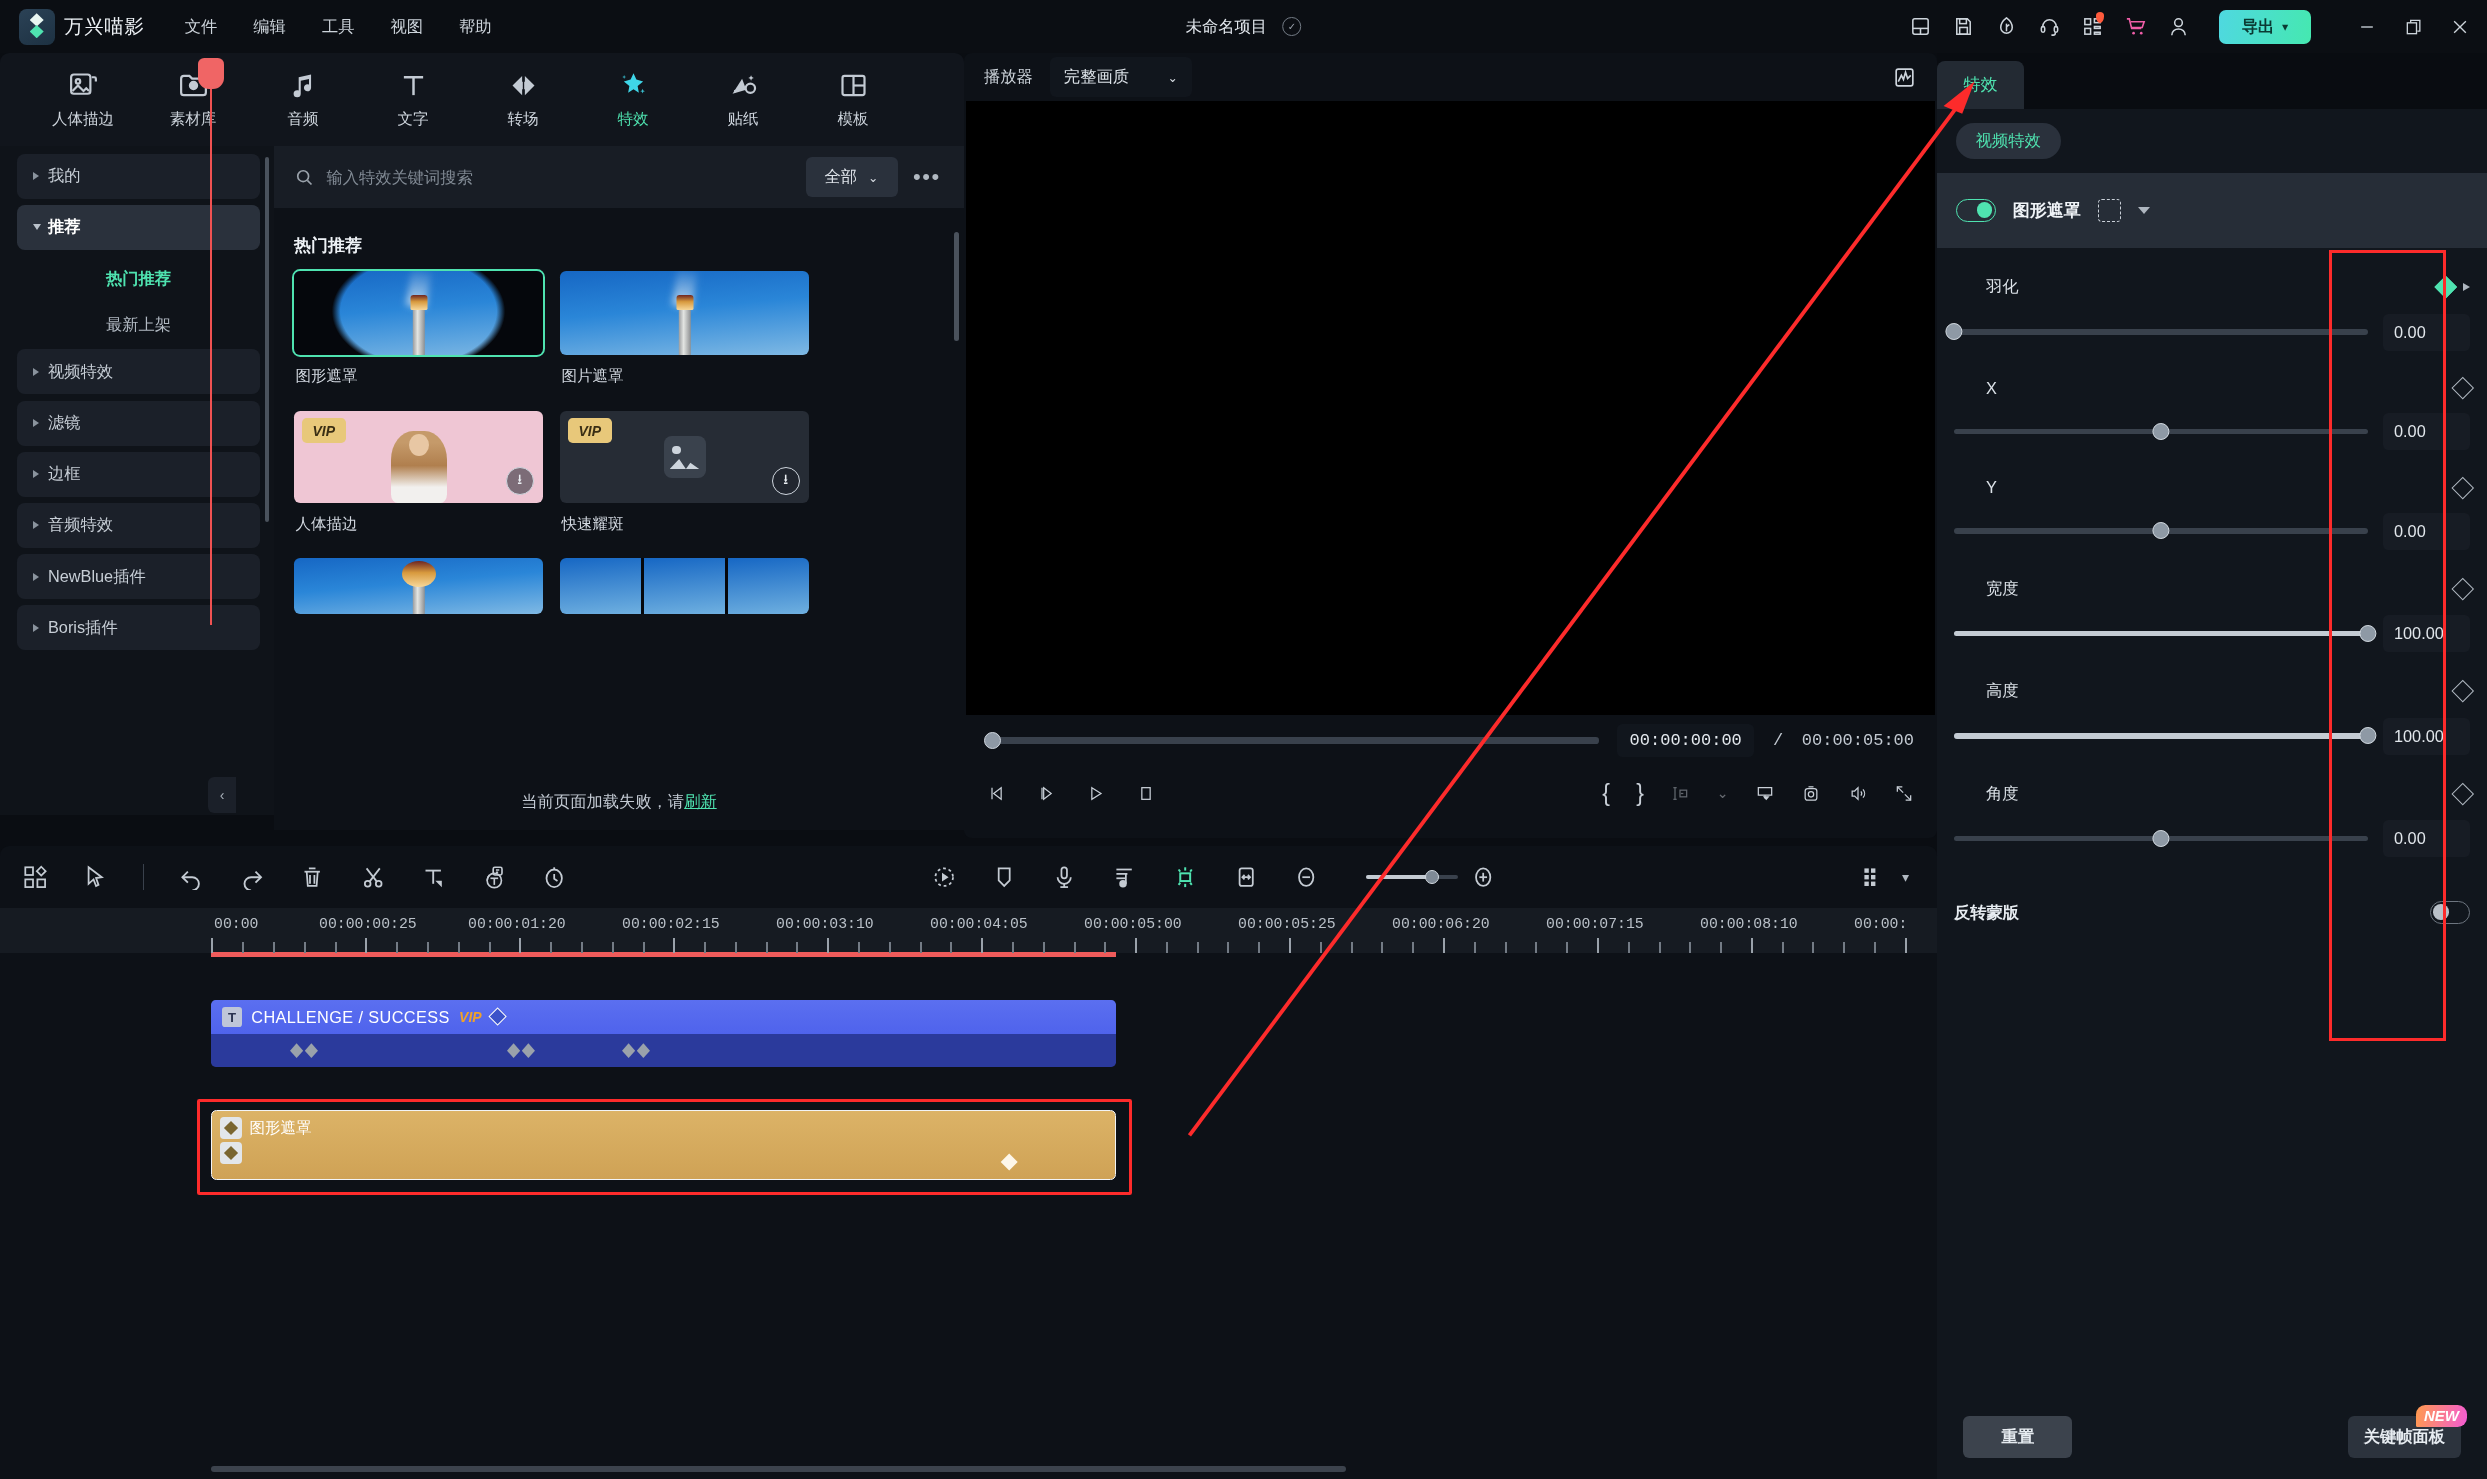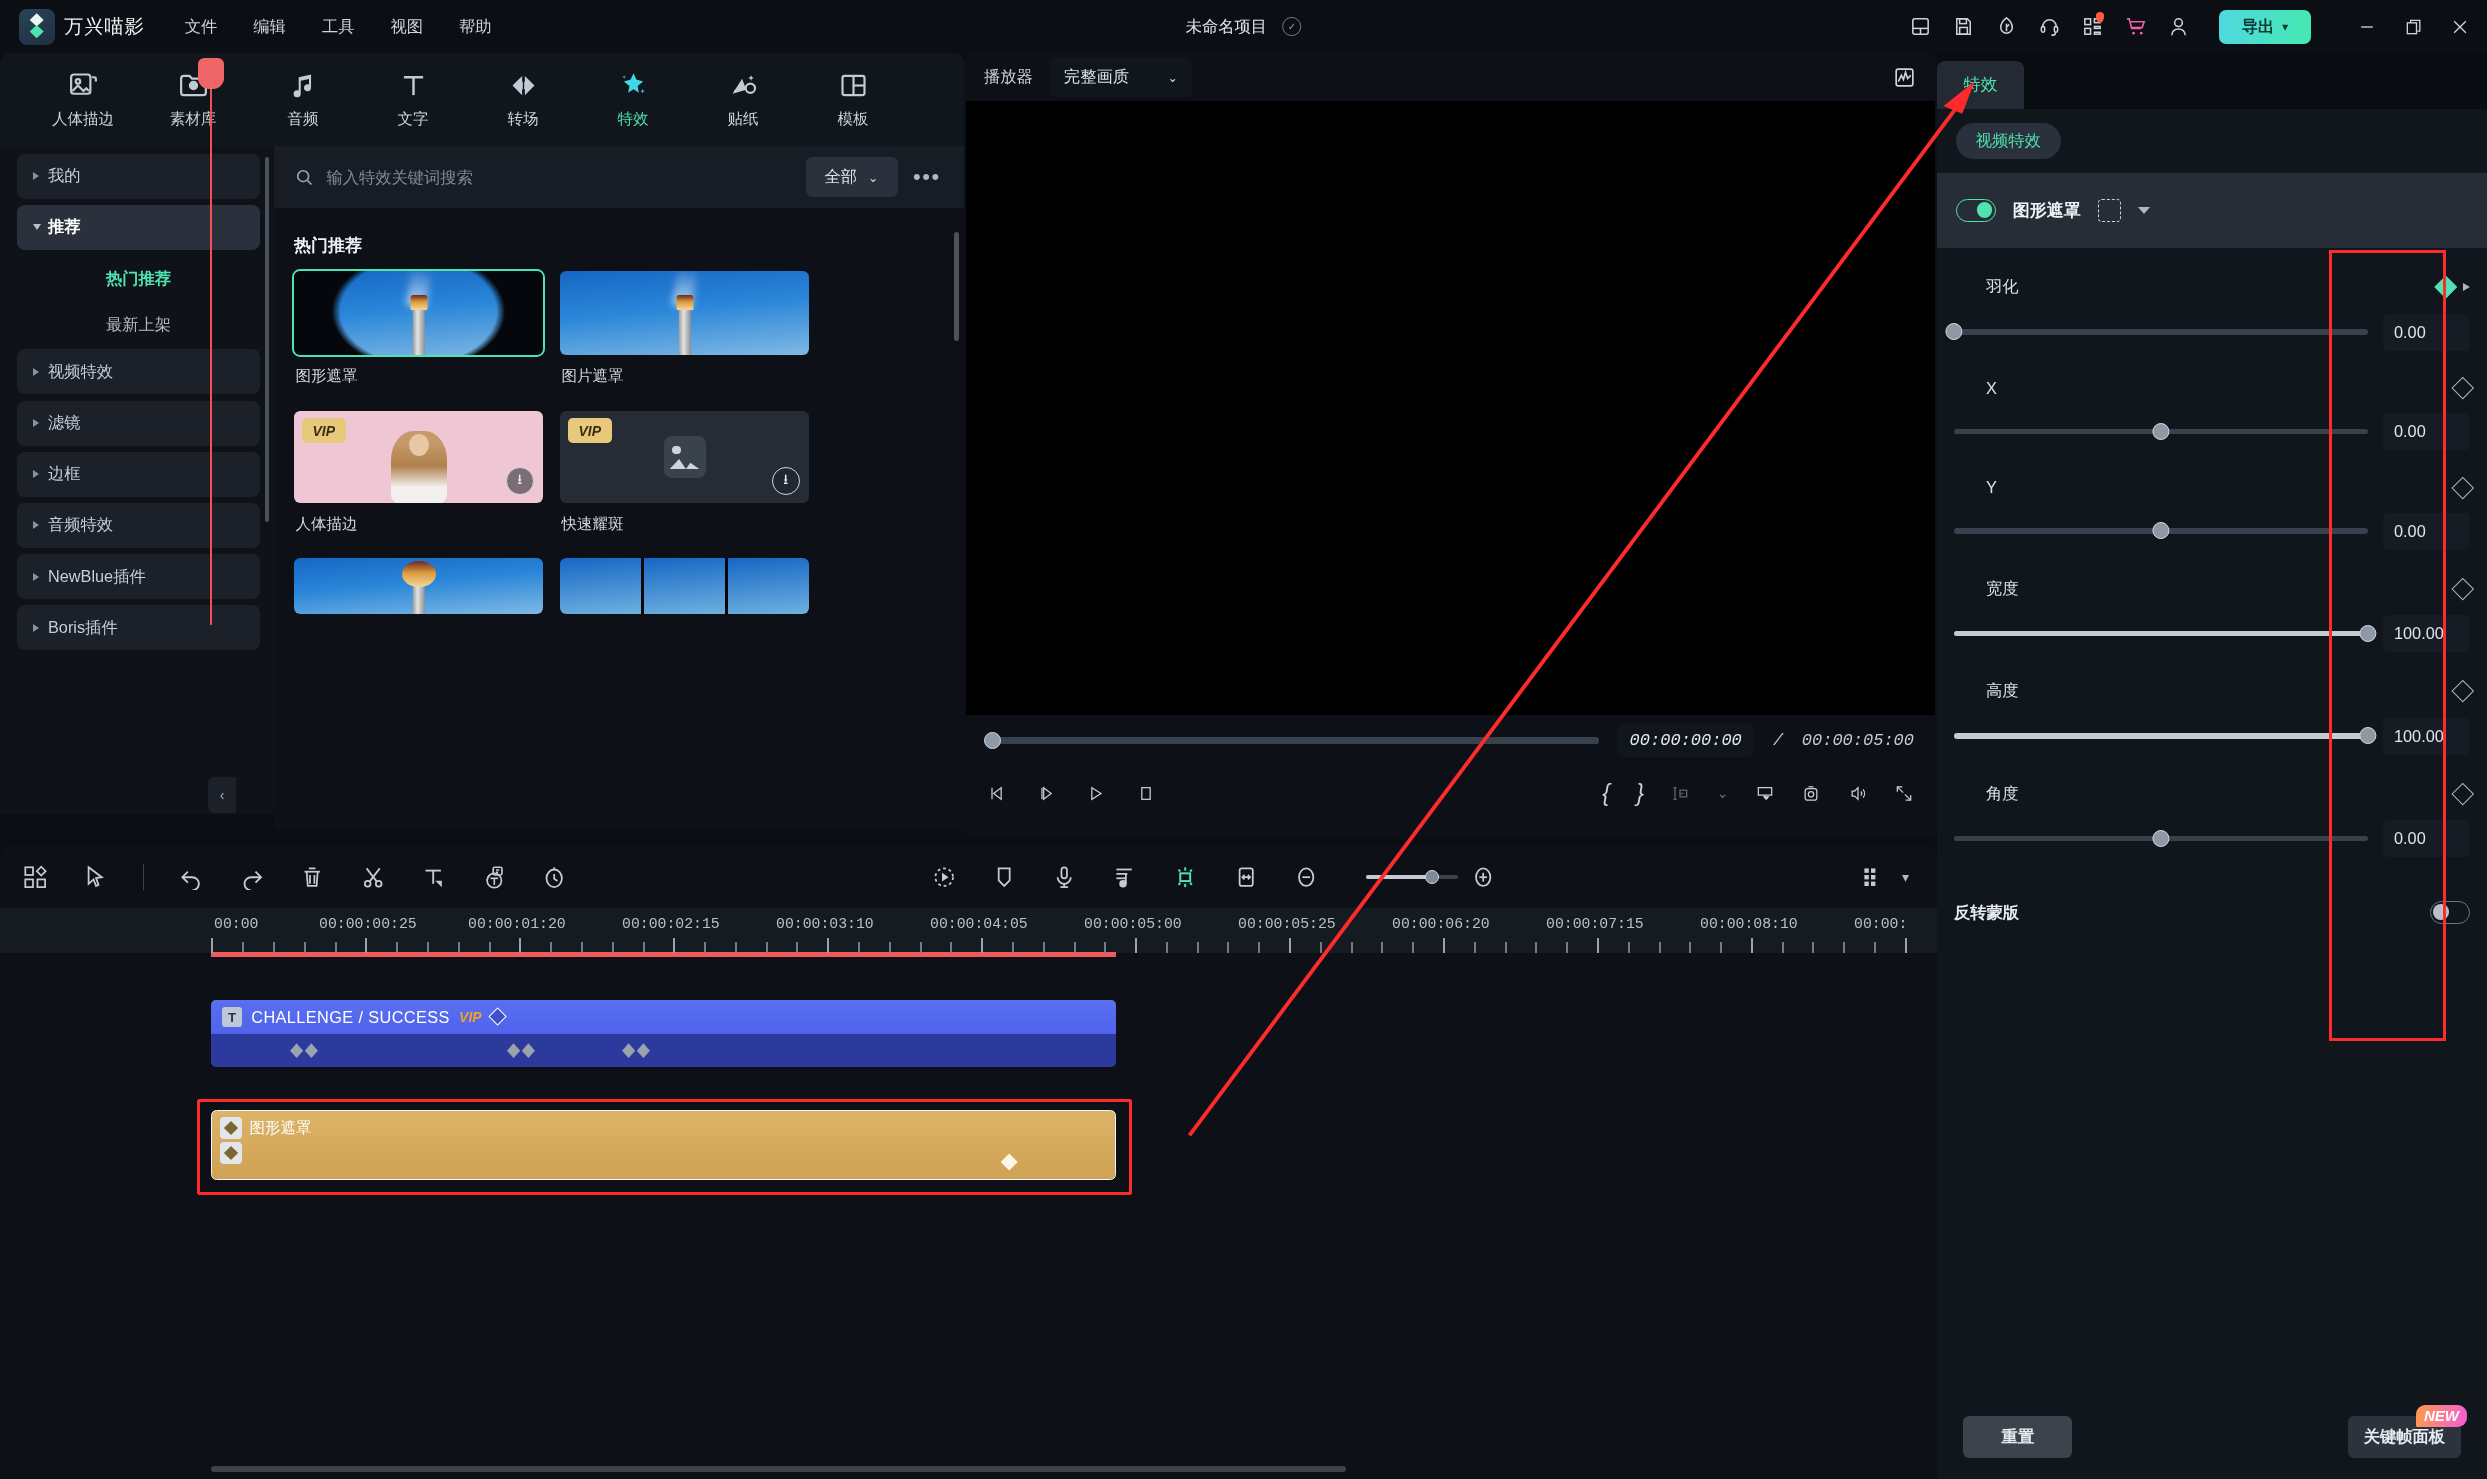--- a/index.html
+++ b/index.html
@@ -187,21 +187,21 @@
   }
   .playerhead { height: 48px; display: flex; align-items: center; padding: 0 20px; gap: 17px; }
   .ph-label { font-size: 16.3px; color: #ccd3da; }
   .quality-sel {
     width: 142px; height: 40px; border-radius: 6.2px; background: #11161d;
     display: flex; align-items: center; padding: 0 14px; justify-content: space-between;
     color: #dde3e9; font-size: 16.3px;
   }
   .scope-ico { margin-left: auto; width: 25px; height: 25px; color: #cdd4dc; }
   .stage { margin: 0 1.6px; height: 614px; background: #000; }
-  .transport { padding: 0 23px; font-style: italic; }
+  .transport { padding: 0 23px; }
   .seekrow { display: flex; align-items: center; gap: 18.7px; height: 51px; }
   .seekbar { flex: 1; height: 6.2px; background: #39414c; border-radius: 3.1px; position: relative; }
   .seekknob { position: absolute; left: -3.1px; top: -5.4px; width: 17px; height: 17px; border-radius: 50%;
     background: #8e99a5; border: 1.6px solid #cfd6de; }
   .tc-box { background: #11161d; border-radius: 5.4px; padding: 7px 12.4px; font-size: 17px; color: #e4e9ee;
     font-family: "Liberation Mono", "DejaVu Sans Mono", monospace; }
   .tc-total { font-size: 17px; color: #c2c9d1; font-family: "Liberation Mono","DejaVu Sans Mono",monospace; }
   .ctlrow { display: flex; align-items: center; height: 54px; }
   .ctl { width: 20px; height: 23px; color: #c9d0d8; margin-right: 29.5px; }
   .ctl svg { width: 100%; height: 100%; }
@@ -643,20 +643,23 @@
         <div class="thumb sky-dark" style="height:56px;">
           <div class="filmstrip">
               <div></div>
               <div></div>
               <div></div>
             </div>
         </div>
       </div>
     </div>
 
+    <div class="fail-msg">
+      <span>当前页面加载失败，请</span><a>刷新</a>
+    </div>
     <div class="brw-scroll"></div>
   </div>
 
   <div class="player">
     <div class="playerhead">
       <div class="ph-label">播放器</div>
       <div class="quality-sel">
         <span>完整画质</span>
         <span style="font-size:12.4px;">⌄</span>
       </div>

